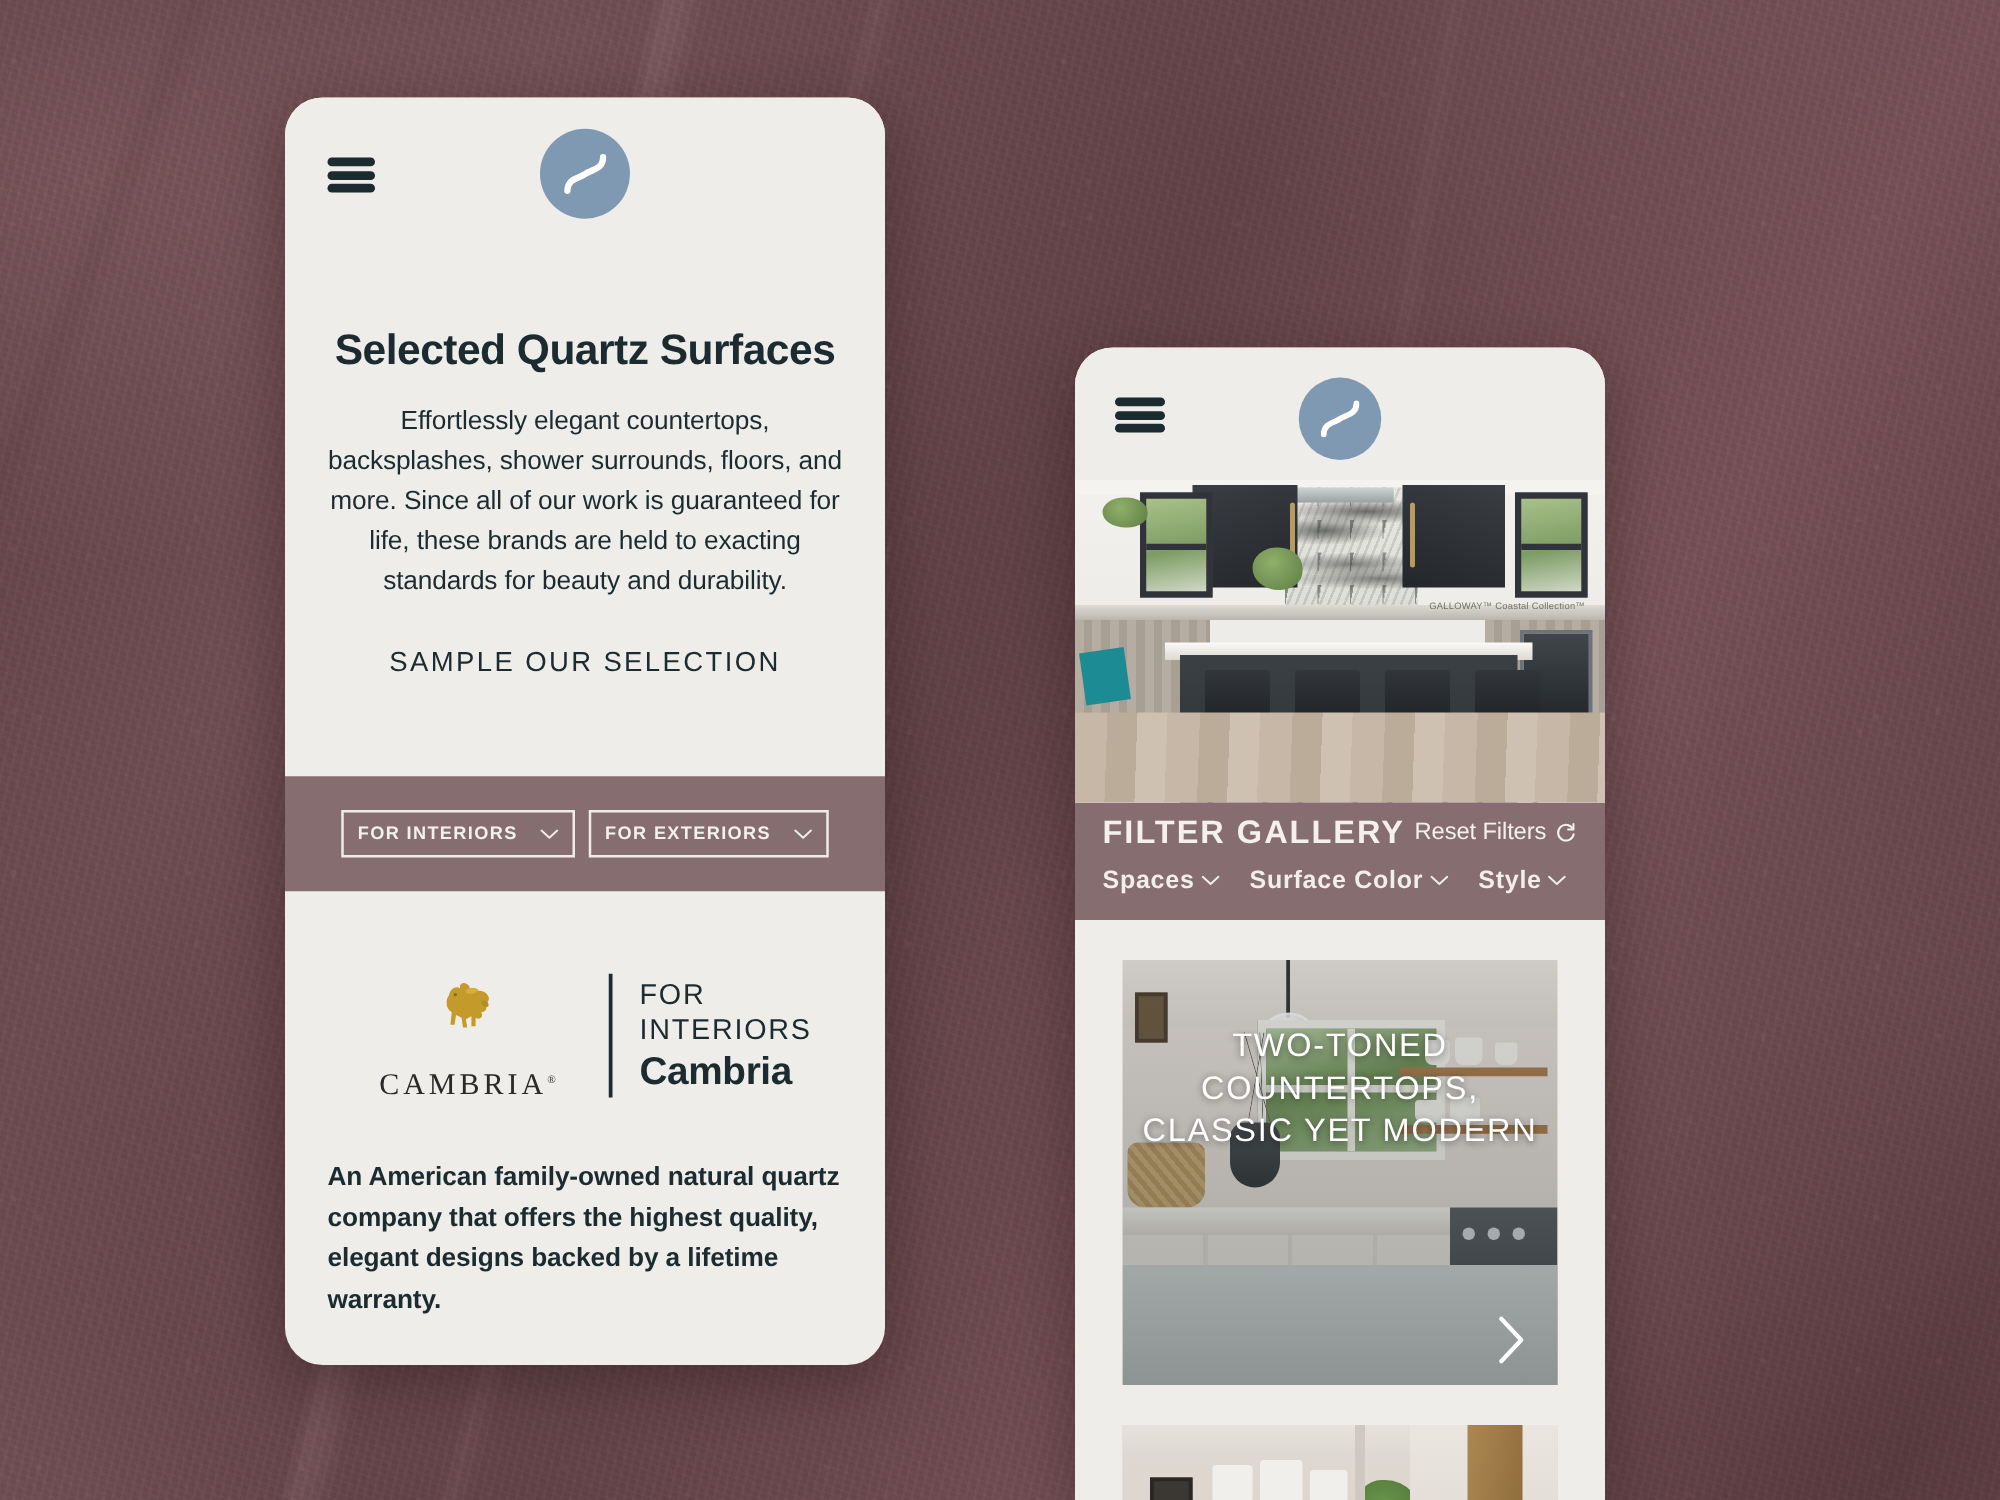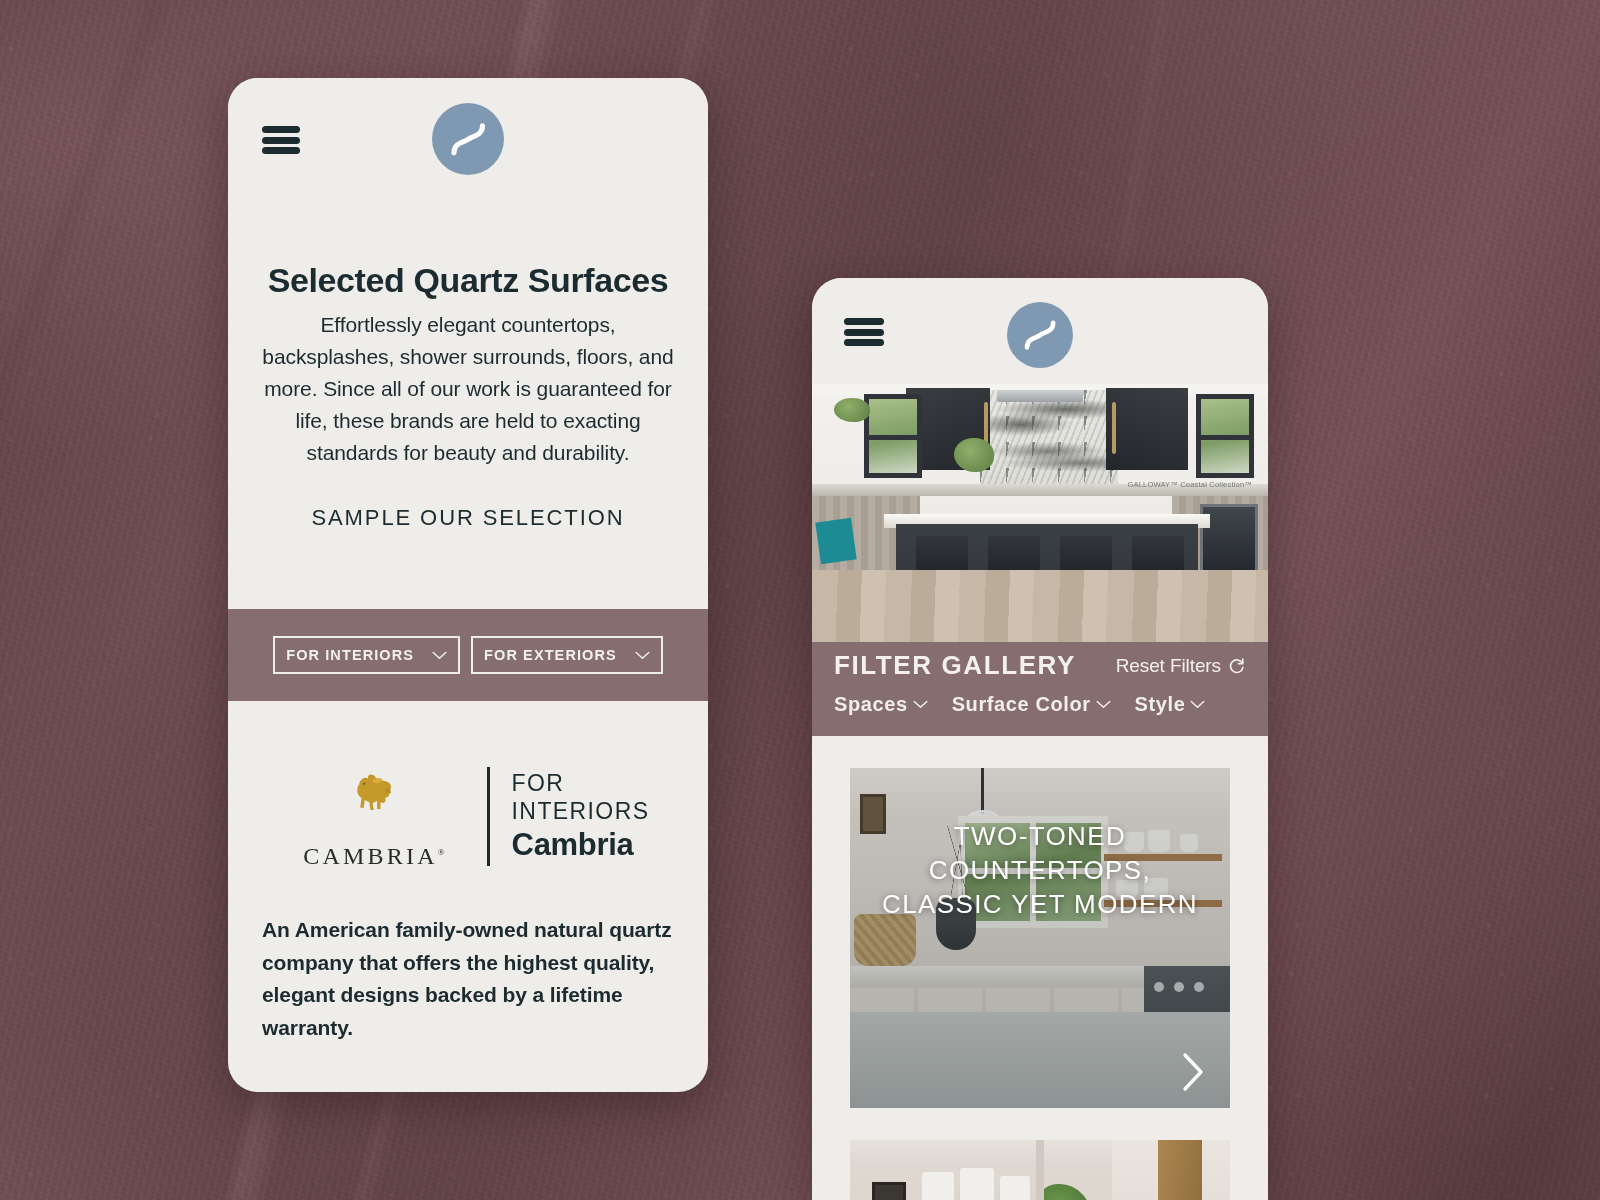--- a/index.html
+++ b/index.html
@@ -68,22 +68,22 @@
     background: #efedea;
     overflow: hidden;
     box-shadow: 0 14px 44px rgba(30,12,14,0.34);
   }
   #phone-one {
     left: 228px; top: 78px;
     width: 480px; height: 1014px;
     border-radius: 30px;
   }
   #phone-two {
-    left: 812px; top: 278px;
-    width: 456px; height: 922px;
+    left: 860px; top: 278px;
+    width: 424px; height: 922px;
     border-radius: 30px 30px 0 0;
   }
 
   
   .app-header {
     position: relative;
     display: flex;
     align-items: center;
     background: #efedea;
   }
@@ -126,21 +126,21 @@
   .hero-copy {
     padding: 64px 26px 0;
     text-align: center;
     color: #1b2b30;
   }
   .hero-title {
     font-size: 34px;
     font-weight: 800;
     line-height: 1.08;
     letter-spacing: -0.4px;
-    margin-bottom: 10px;
+    margin-bottom: 22px;
   }
   .hero-body {
     font-size: 21px;
     line-height: 1.53;
     font-weight: 400;
     letter-spacing: -0.1px;
     padding: 0 6px;
     text-align: center;
   }
   .hero-cta {

